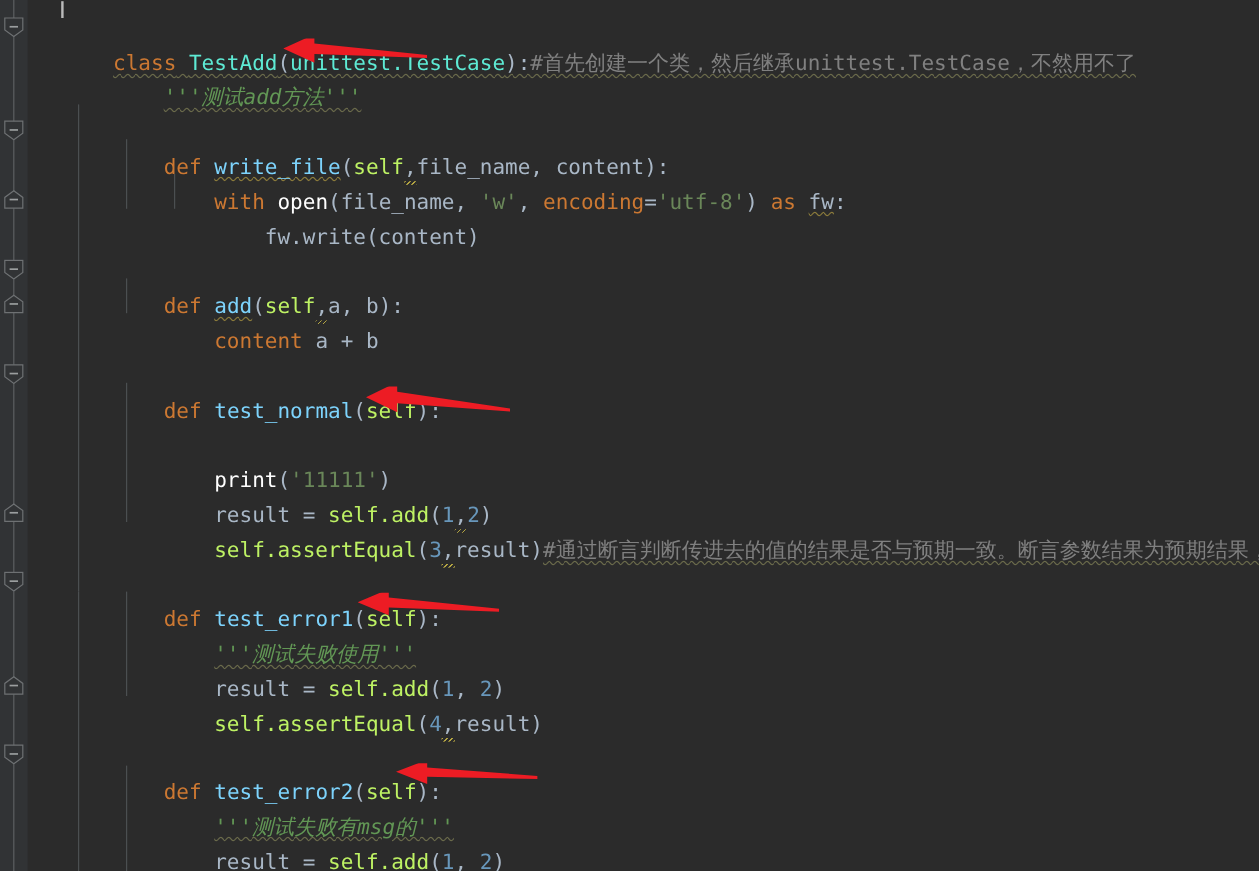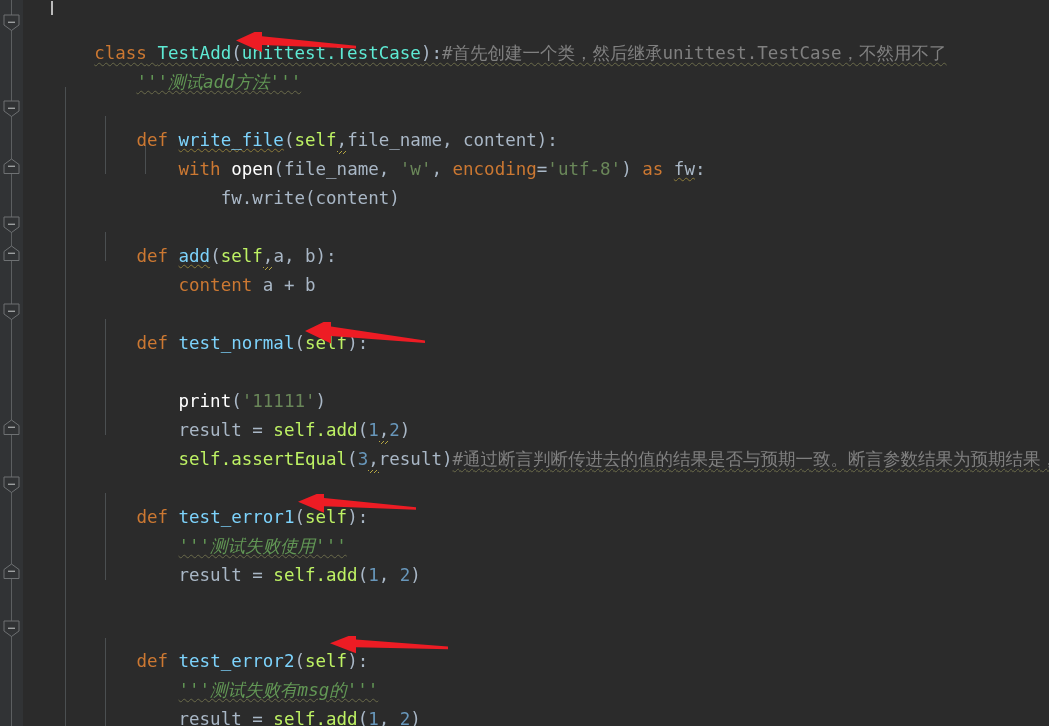--- a/index.html
+++ b/index.html
@@ -249,20 +249,23 @@
     <div class="ln" style="top:503px;left:8px;">
       <span>        </span><span class="doc sqdoc">'''测试失败使用'''</span>
     </div>
 
     
     <div class="ln" style="top:532px;left:8px;">
       <span>        </span><span class="param">result</span><span class="op"> = </span><span class="self">self.add</span><span class="paren">(</span><span class="num">1</span><span class="op">, </span><span class="num">2</span><span class="paren">)</span>
     </div>
 
     
+    <div class="ln" style="top:561px;left:8px;">
+      <span>        </span><span class="self">self.assertEqual</span><span class="paren">(</span><span class="num">4</span><span class="commaerr op">,</span><span class="param">result</span><span class="paren">)</span>
+    </div>
 
     
     <div class="ln" style="top:618px;left:8px;">
       <span>    </span><span class="kw">def</span><span> </span><span class="fn">test_error2</span><span class="paren">(</span><span class="self">self</span><span class="paren">):</span>
     </div>
 
     
     <div class="ln" style="top:647px;left:8px;">
       <span>        </span><span class="doc sqdoc">'''测试失败有msg的'''</span>
     </div>

